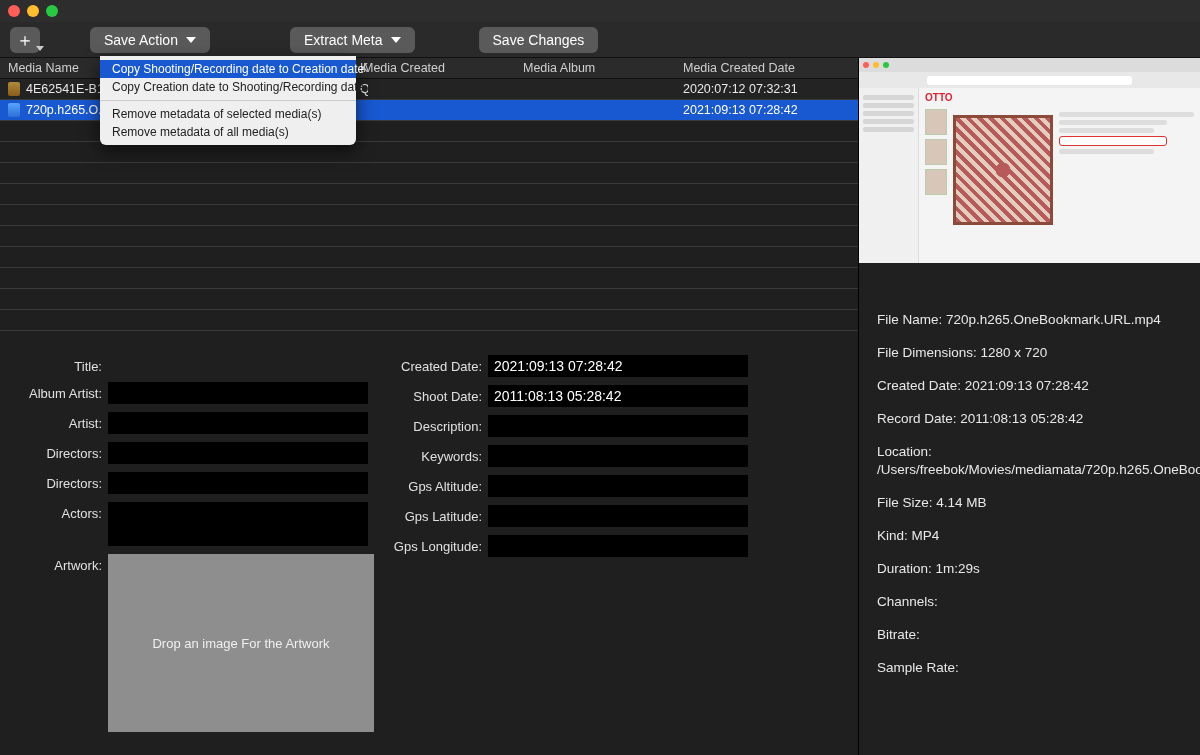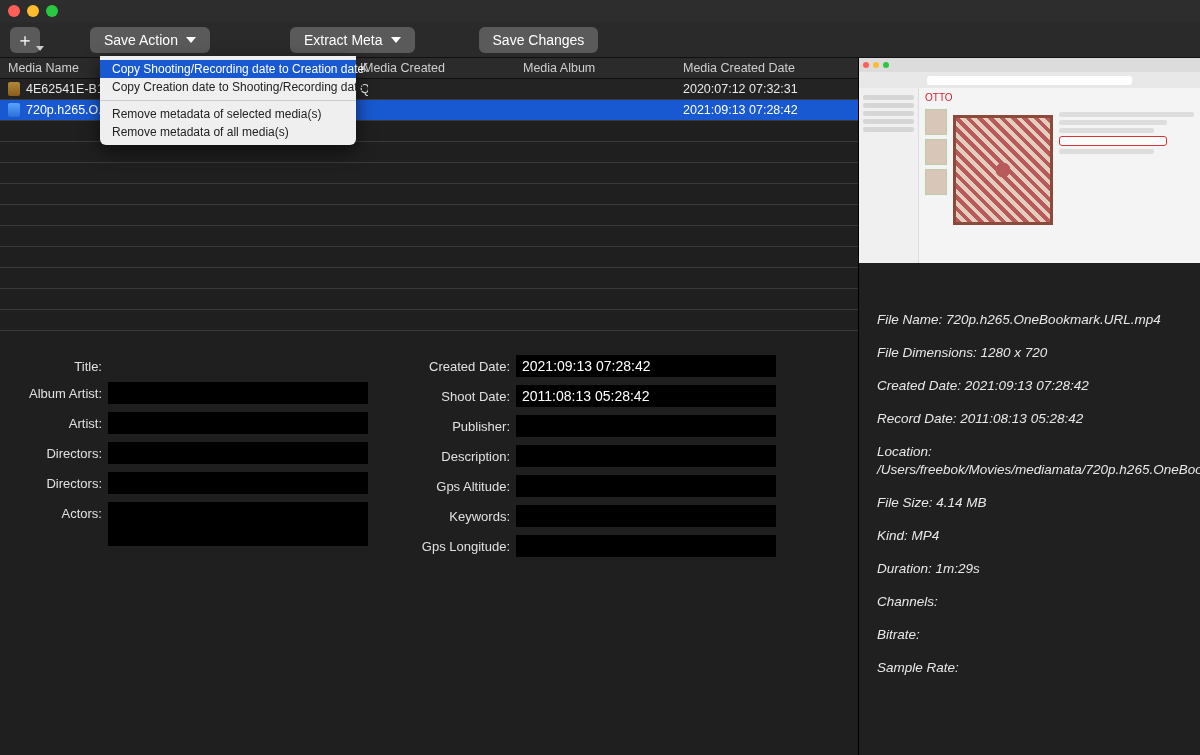--- a/index.html
+++ b/index.html
@@ -171,21 +171,21 @@
     background: linear-gradient(#5aa4ff,#2b6fd6);
   }
   .empty-rows { flex:0 0 auto; }
   .empty-rows .er {
     height:21px; border-bottom:1px solid var(--divider);
   }
 
   
   .form-area {
     display:flex;
-    gap: 48px;
+    gap: 14px;
     padding: 24px 24px 0 24px;
   }
   .col { display:flex; flex-direction:column; gap:8px; }
   .field {
     display:flex;
     align-items:flex-start;
     gap:6px;
   }
   .label {
     width: 78px;
@@ -243,39 +243,38 @@
     flex-direction:column;
   }
   .fake-tabs { height:14px; background:#dcdcdc; display:flex; align-items:center; padding:0 4px; gap:4px;}
   .fake-tabs .dot { width:6px;height:6px;border-radius:50%; }
   .fake-toolbar { height:16px; background:#e8e8e8; display:flex; align-items:center; justify-content:center; }
   .fake-url { width:60%; height:9px; background:#fff; border-radius:3px; }
   .fake-body { flex:1; display:flex; }
   .fake-side { width:60px; background:#f0f0f0; border-right:1px solid #ddd; padding:4px;}
   .fake-side .line { height:5px; background:#d6d6d6; margin:3px 0; border-radius:2px;}
   .fake-main { flex:1; padding:4px 6px; }
-  .brand { color:#d23; font-weight:normal; font-size:10px; }
+  .brand { color:#d23; font-weight:bold; font-size:10px; }
   .rug {
     width:100px;height:110px;
     background:
       radial-gradient(circle at 50% 50%, #b85a5a 10%, transparent 11%),
       repeating-linear-gradient(45deg,#b85a5a 0 4px,#e3cdbf 4px 8px),
       #c98;
     border:3px solid #8a4b3a;
     margin-top:6px;
   }
 
   .detail-list {
     padding: 48px 18px 0 18px;
     display:flex;
     flex-direction:column;
     gap: 14px;
     font-size: 13.5px;
     color:#e8e8e8;
-    font-style:italic;
   }
   .detail-list .dl { line-height:1.4; }
   .dl-label { color:#e8e8e8; }
 
 </style>
 </head>
 <body>
 
 <div class="window">
 
@@ -373,45 +372,51 @@
             <input class="input" value="" style="">
           </div>
           <div class="field">
             <div class="label">Directors:</div>
             <input class="input" value="" style="">
           </div>
           <div class="field">
             <div class="label">Actors:</div>
             <textarea class="textarea" style=""></textarea>
           </div>
+          <div class="field">
+            <div class="label">Artwork:</div>
+            <div class="artwork">
+              <span>Drop an image For the Artwork</span>
+            </div>
+          </div>
         </div>
 
         <div class="col col2">
           <div class="field">
             <div class="label">Created Date:</div>
             <input class="input w2" value="2021:09:13 07:28:42" style="">
           </div>
           <div class="field">
             <div class="label">Shoot Date:</div>
             <input class="input w2" value="2011:08:13 05:28:42" style="">
           </div>
           <div class="field">
-            <div class="label">Publisher:</div>
-            <input class="input w2" value="" style="">
-          </div>
-          <div class="field">
             <div class="label">Description:</div>
             <input class="input w2" value="" style="">
           </div>
           <div class="field">
+            <div class="label">Keywords:</div>
+            <input class="input w2" value="" style="">
+          </div>
+          <div class="field">
             <div class="label">Gps Altitude:</div>
             <input class="input w2" value="" style="">
           </div>
           <div class="field">
-            <div class="label">Keywords:</div>
+            <div class="label">Gps Latitude:</div>
             <input class="input w2" value="" style="">
           </div>
           <div class="field">
             <div class="label">Gps Longitude:</div>
             <input class="input w2" value="" style="">
           </div>
         </div>
       </div>
     </div>
 

